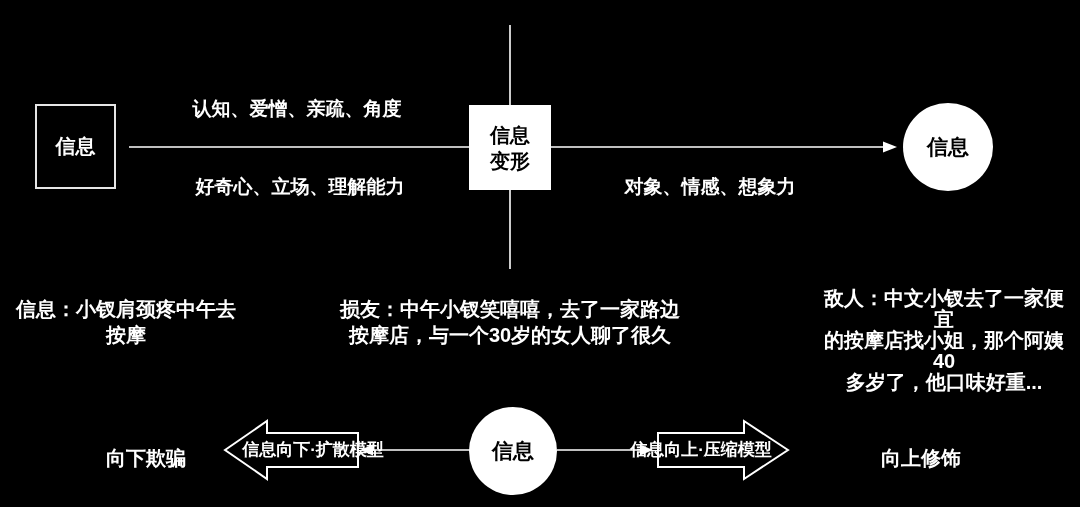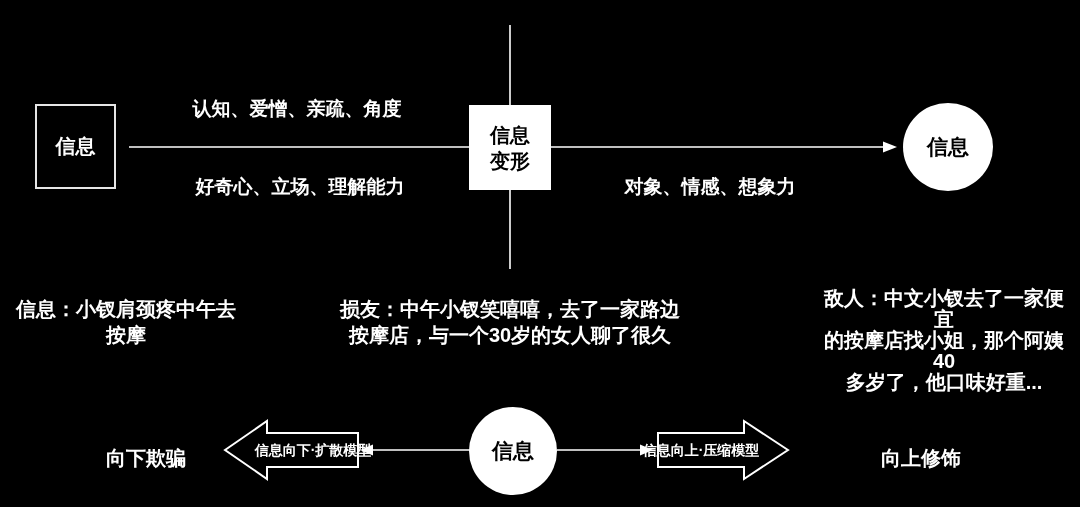--- a/index.html
+++ b/index.html
@@ -18,21 +18,21 @@
   .node-box-filled{
     background:#fff;color:#000;border:none;display:flex;align-items:center;justify-content:center;
     font-size:20px;line-height:26px;text-align:center;
   }
   .node-circle{
     background:#fff;color:#000;border-radius:50%;
     display:flex;align-items:center;justify-content:center;font-size:21px;
   }
   .factor-label{font-size:19px;}
   .example{font-size:20px;line-height:26px;text-align:center;white-space:pre-line;}
-  .arrow-label{font-size:14px;line-height:12px;text-align:center;white-space:nowrap;}
+  .arrow-label{font-size:17px;line-height:12px;text-align:center;white-space:nowrap;}
   .outcome-label{font-size:20px;margin-top:8px;}
 </style>
 </head>
 <body>
 
 <div class="canvas">
 
   <svg class="layer" width="1080" height="507" viewBox="0 0 1080 507">
 
     <line x1="129" y1="147" x2="884" y2="147" stroke="#ffffff" stroke-width="1.6"></line>

